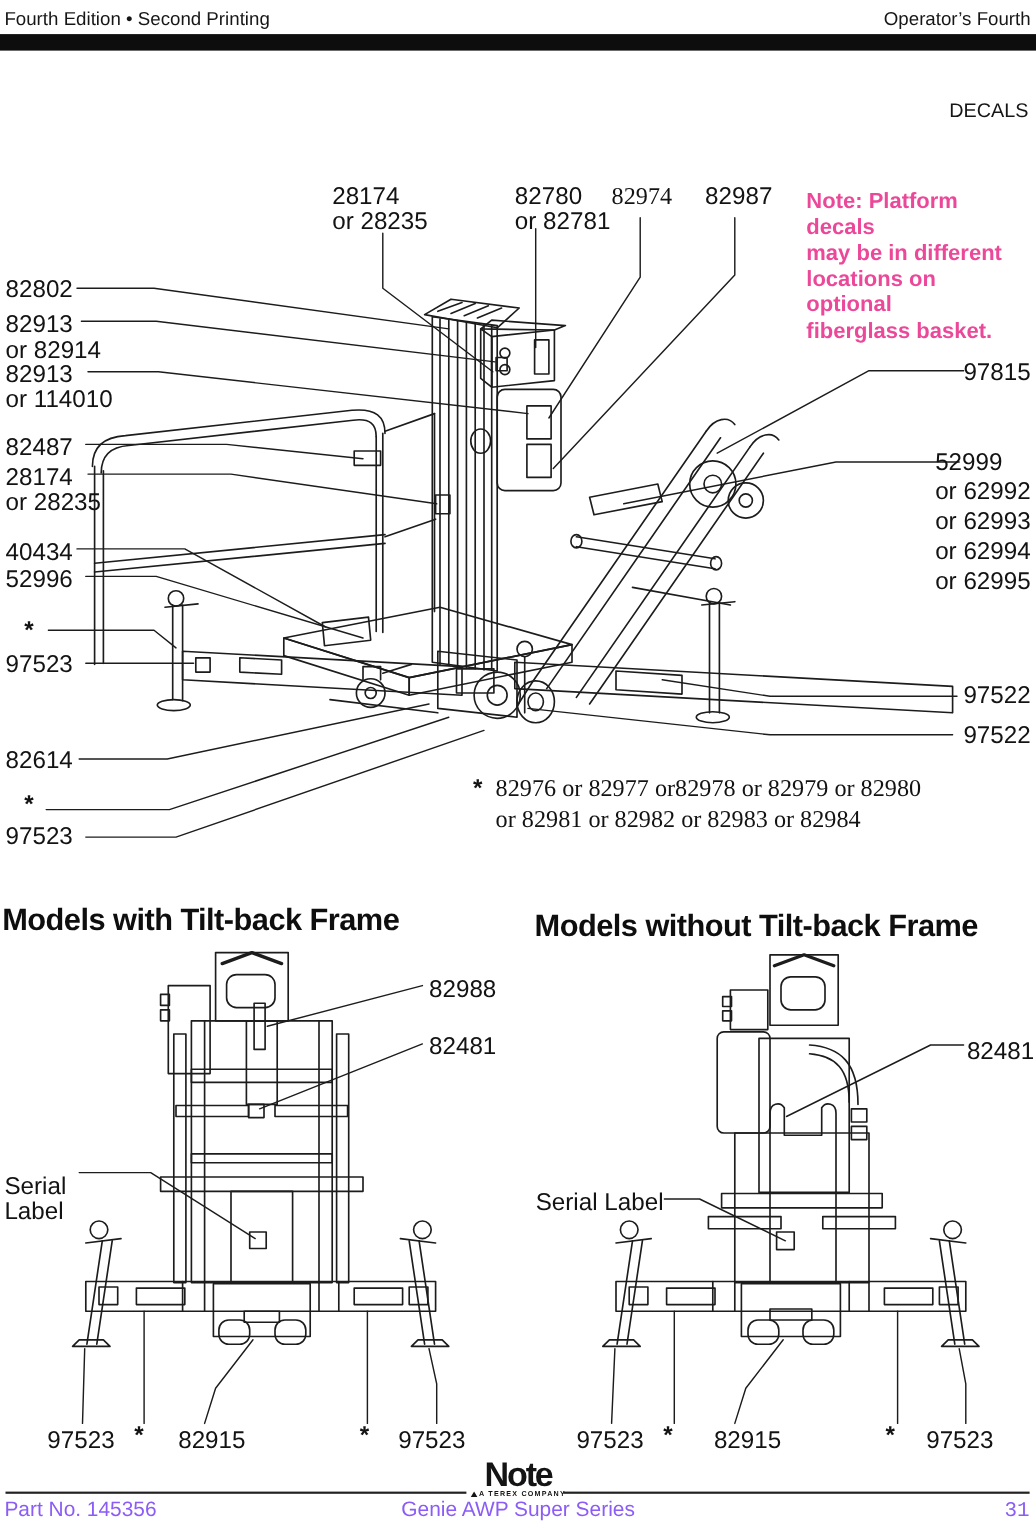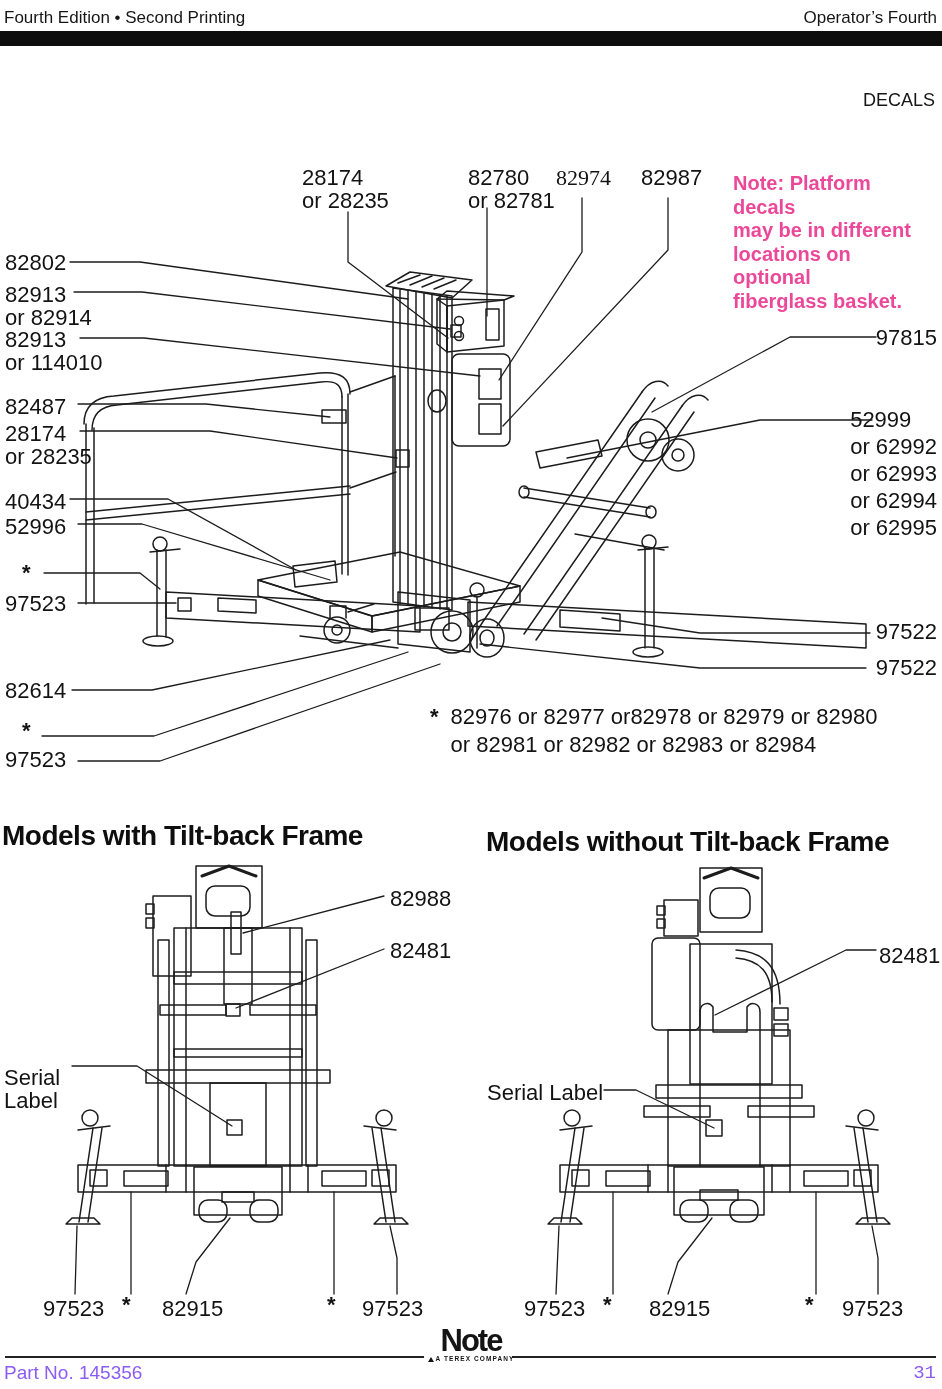--- a/index.html
+++ b/index.html
@@ -11,21 +11,21 @@
   .bar{position:absolute;left:0;top:31px;width:942px;height:15px;background:#0d0d0d;}
   .decals{position:absolute;top:90px;right:7px;font-size:18px;color:#161616;}
   .lbl{position:absolute;font-size:22px;line-height:23px;white-space:pre-line;color:#131313;}
   .lbl.right{text-align:left;right:5px;}
   .lh27{line-height:27px;}
   .star{font-size:22px;font-weight:bold;}
   .note{position:absolute;left:733px;top:172px;width:200px;font-size:20px;font-weight:bold;
         line-height:23.5px;white-space:pre-line;color:#ec4899;}
   .footnote{position:absolute;left:430px;top:703px;display:flex;gap:12px;font-size:22px;
         line-height:28px;color:#131313;}
-  .footnote .fn-text{white-space:pre-line;}
+  .footnote .fn-text{white-space:pre-line;font-family:Liberation Serif, serif;}
   .heading{position:absolute;font-weight:bold;font-size:28px;letter-spacing:-0.5px;color:#0e0e0e;}
   .art{position:absolute;left:0;top:0;}
   .art *{vector-effect:non-scaling-stroke;}
   .rule-seg{position:absolute;height:2px;background:#222;top:1356px;}
   .rule-left{left:5px;width:419px;}
   .rule-right{left:512px;width:424px;}
   .logo{position:absolute;left:418px;top:1327px;width:106px;text-align:center;}
   .logo-text{font-size:31px;font-weight:900;letter-spacing:-2px;line-height:27px;color:#141414;}
   .logo-sub{font-size:6.5px;font-weight:bold;letter-spacing:1.1px;color:#141414;display:block;margin-top:1px;}
   .logo-sub::before{content:"";display:inline-block;vertical-align:middle;margin-right:2px;
@@ -346,16 +346,17 @@
   <div class="lbl" style="left:649px;top:1297px;">82915</div>
   <div class="lbl star" style="left:805px;top:1293px;">*</div>
   <div class="lbl" style="left:842px;top:1297px;">97523</div>
 
   <div class="rule-seg rule-left"></div>
   <div class="rule-seg rule-right"></div>
   <div class="logo">
     <div class="logo-text">Note</div>
     <span class="logo-sub">A TEREX COMPANY</span>
   </div>
+  <div class="ftr ftr-center">Genie AWP Super Series</div>
   <div class="ftr ftr-left">Part No. 145356</div>
   <div class="ftr ftr-right">31</div>
 
 </div>
 
 </body></html>

